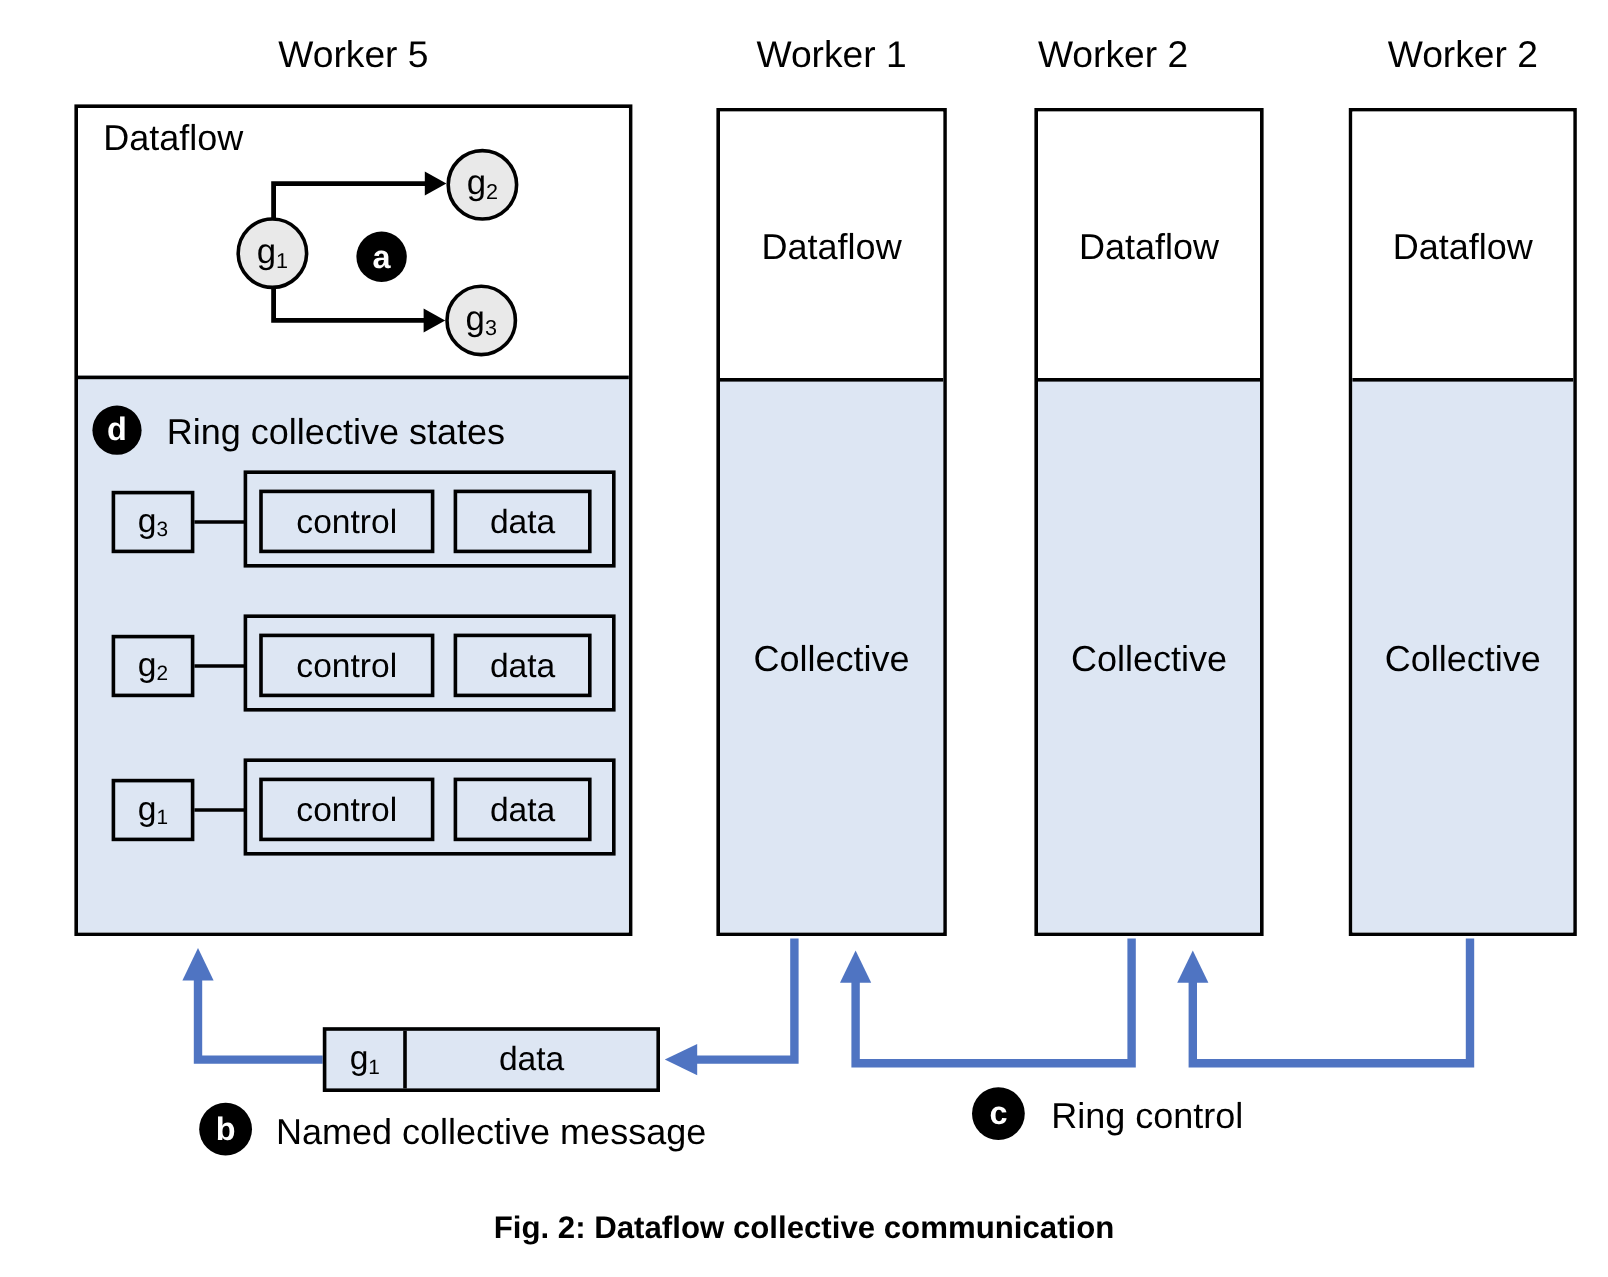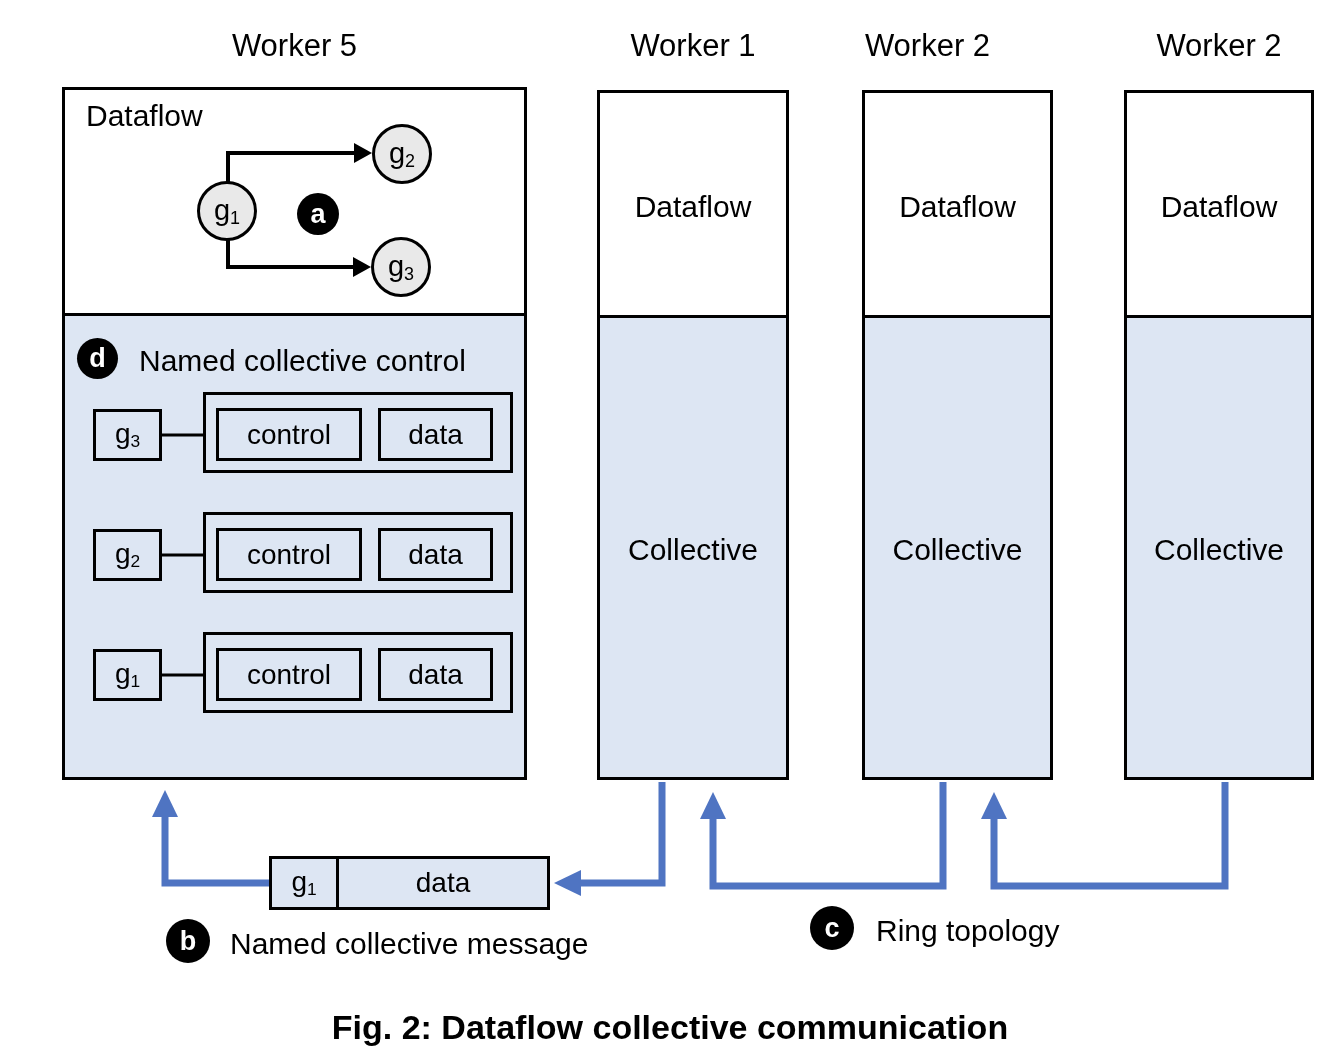--- a/index.html
+++ b/index.html
@@ -124,21 +124,21 @@
     display: flex; align-items: center; justify-content: center;
     font-size: 28px;
   }
 
   .caption {
     position: absolute;
     left: 0; top: 1008px;
     width: 100%;
     text-align: center;
     font-weight: bold;
-    font-size: 34px;
+    font-size: 26px;
     z-index: 3;
   }
 
   svg.overlay { position: absolute; left: 0; top: 0; z-index: 2; pointer-events: none; }
   .ln-black { stroke: var(--ink); stroke-width: 4; fill: none; }
   .ln-thin  { stroke: var(--ink); stroke-width: 3; fill: none; }
   .hd-black { fill: var(--ink); stroke: none; }
   .ln-blue  { stroke: var(--arrow-blue); stroke-width: 7; fill: none; }
   .hd-blue  { fill: var(--arrow-blue); stroke: none; }
 </style>
@@ -197,21 +197,21 @@
   </div>
   <div class="node" style="left:372px; top:124px;">
     <span><span>g</span><sub>2</sub></span>
   </div>
   <div class="node" style="left:371px; top:237px;">
     <span><span>g</span><sub>3</sub></span>
   </div>
   <div class="badge" style="left:297px; top:193px;">a</div>
 
   <div class="badge" style="left:77px; top:338px; width:41px; height:41px;">d</div>
-  <div class="txt" style="left:139px; top:344px; font-size:30px;">Named collective control</div>
+  <div class="txt" style="left:139px; top:344px; font-size:30px;">Ring collective states</div>
 
   <div class="gbox" style="left:93px; top:409px;">
     <span><span>g</span><sub>3</sub></span>
   </div>
   <div class="state-outer" style="left:203px; top:392px;"></div>
   <div class="state-inner" style="left:216px; top:408px; width:146px;">control</div>
   <div class="state-inner" style="left:378px; top:408px; width:115px;">data</div>
 
   <div class="gbox" style="left:93px; top:529px;">
     <span><span>g</span><sub>2</sub></span>
@@ -253,17 +253,17 @@
     <div class="cell-g">
       <span><span>g</span><sub>1</sub></span>
     </div>
     <div class="cell-data">data</div>
   </div>
 
   <div class="badge" style="left:166px; top:919px; width:44px; height:44px;">b</div>
   <div class="txt" style="left:230px; top:927px; font-size:30px;text-align:right;">Named collective message</div>
 
   <div class="badge" style="left:810px; top:906px; width:44px; height:44px;">c</div>
-  <div class="txt" style="left:876px; top:914px; font-size:30px;">Ring topology</div>
+  <div class="txt" style="left:876px; top:914px; font-size:30px;">Ring control</div>
 
   <div class="caption">Fig. 2: Dataflow collective communication</div>
 
 </div>
 
 </body></html>

